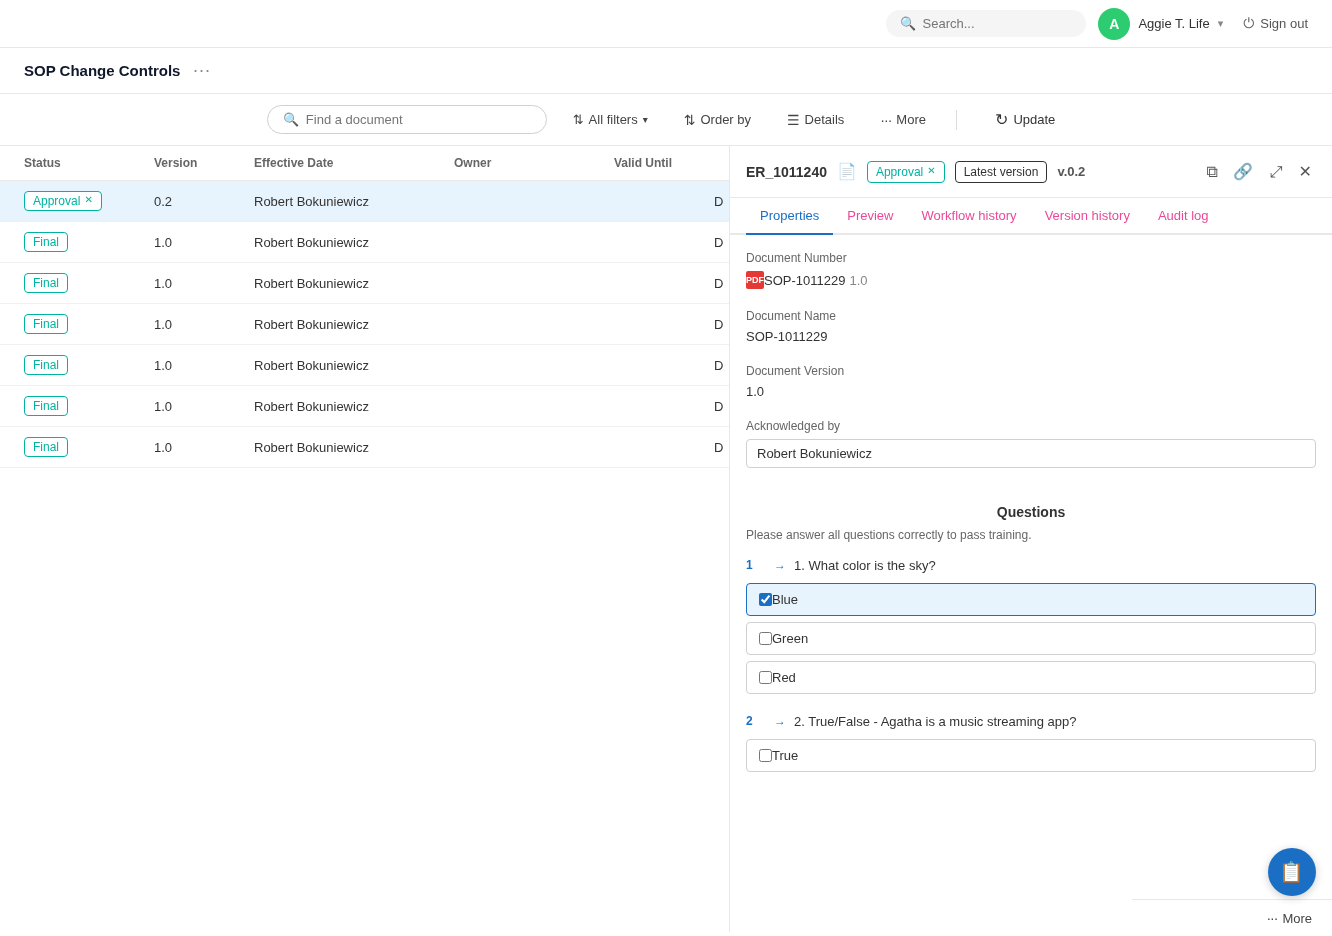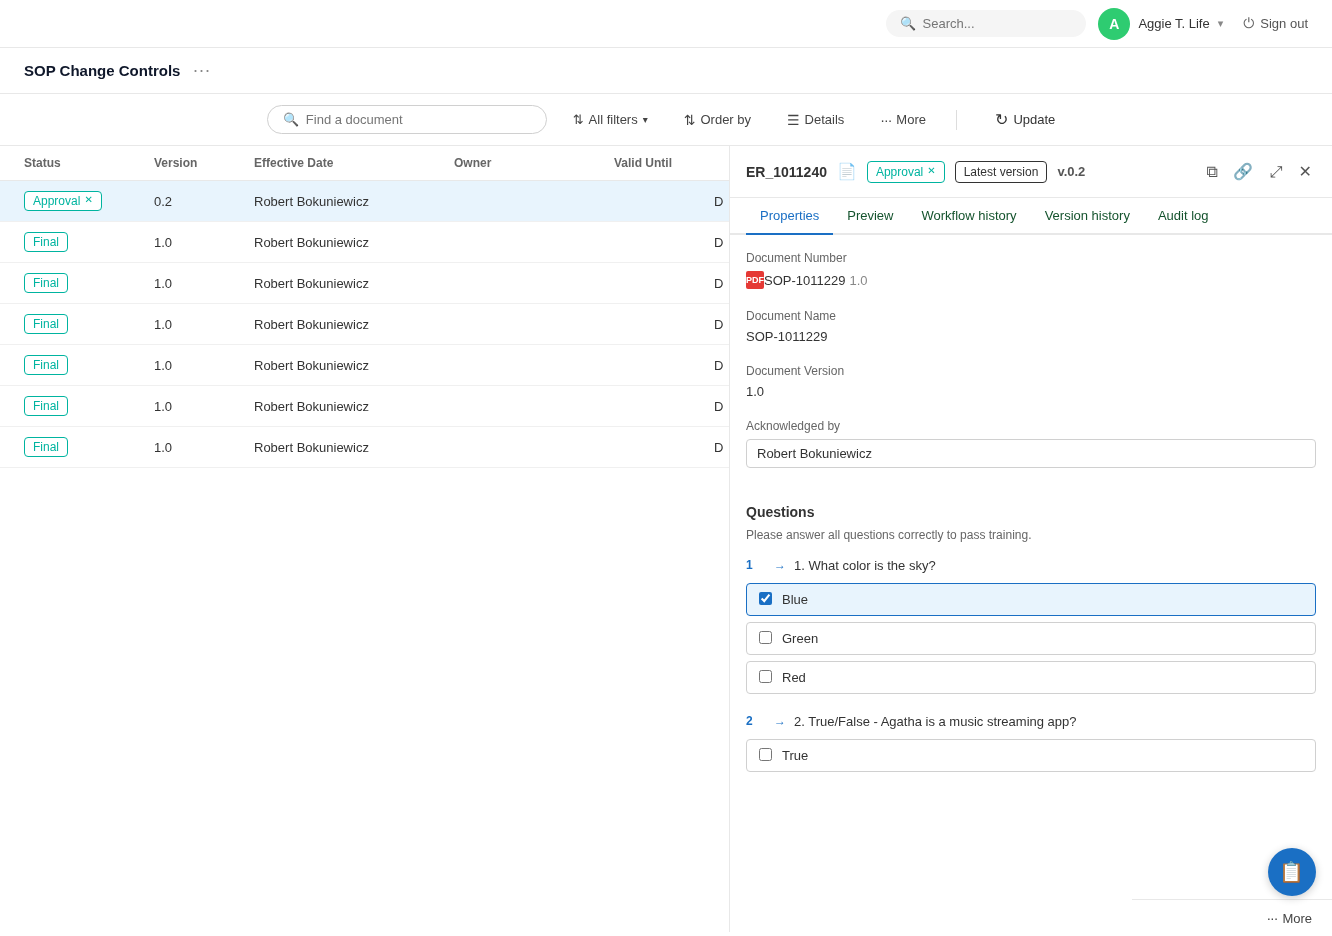--- a/index.html
+++ b/index.html
@@ -130,21 +130,21 @@
       font-size: 12px; color: #333; cursor: pointer; background: #fff;
     }
     .version-text { font-size: 13px; color: #555; font-weight: bold; }
 
     
     .detail-tabs {
       display: flex; gap: 0; border-bottom: 2px solid #e8e8e8;
       padding: 0 16px; position: sticky; top: 49px; background: #fff; z-index: 1;
     }
     .detail-tab {
-      padding: 10px 14px; font-size: 13px; color: #14532d;
+      padding: 10px 14px; font-size: 13px; color: #ec4899;
       cursor: pointer; border-bottom: 2px solid transparent;
       margin-bottom: -2px;
     }
     .detail-tab.active { color: #1a6fc4; border-bottom-color: #1a6fc4; font-weight: 500; }
 
     
     .properties-content { padding: 16px; }
     .prop-section { margin-bottom: 20px; }
     .prop-label { font-size: 12px; color: #666; margin-bottom: 6px; }
     .prop-value { font-size: 13px; color: #333; }
@@ -154,31 +154,31 @@
     }
     .doc-number-row { display: flex; align-items: center; gap: 0; }
     .pdf-icon {
       width: 18px; height: 18px; background: #e53935;
       border-radius: 2px; display: inline-flex; align-items: center;
       justify-content: center; color: #fff; font-size: 9px; font-weight: bold;
     }
 
     
     .questions-section { padding: 0 16px 16px; }
-    .questions-title { font-size: 14px; font-weight: 600; text-align: left; margin-bottom: 8px; color: #333; }
+    .questions-title { font-size: 14px; font-weight: 600; text-align: center; margin-bottom: 8px; color: #333; }
     .questions-subtitle { font-size: 12px; color: #666; margin-bottom: 16px; }
 
     .question-item { margin-bottom: 20px; }
     .question-header { display: flex; align-items: flex-start; gap: 8px; margin-bottom: 10px; }
     .q-num { color: #1a6fc4; font-size: 12px; font-weight: 600; min-width: 20px; }
     .q-arrow { color: #1a6fc4; font-size: 12px; }
     .q-text { font-size: 13px; color: #333; font-weight: 500; }
 
     .answer-option {
-      display: flex; align-items: flex-start; gap: 10px;
+      display: flex; align-items: center; gap: 0;
       border: 1px solid #d0d0d0; border-radius: 4px;
       padding: 8px 12px; margin-bottom: 6px; cursor: pointer;
       background: #fff;
     }
     .answer-option.checked { background: #e8f4fd; border-color: #1a6fc4; }
     .answer-option input[type="checkbox"] { cursor: pointer; }
     .answer-option.checked input[type="checkbox"] { accent-color: #1a6fc4; }
     .answer-label { font-size: 13px; color: #333; }
 
     

